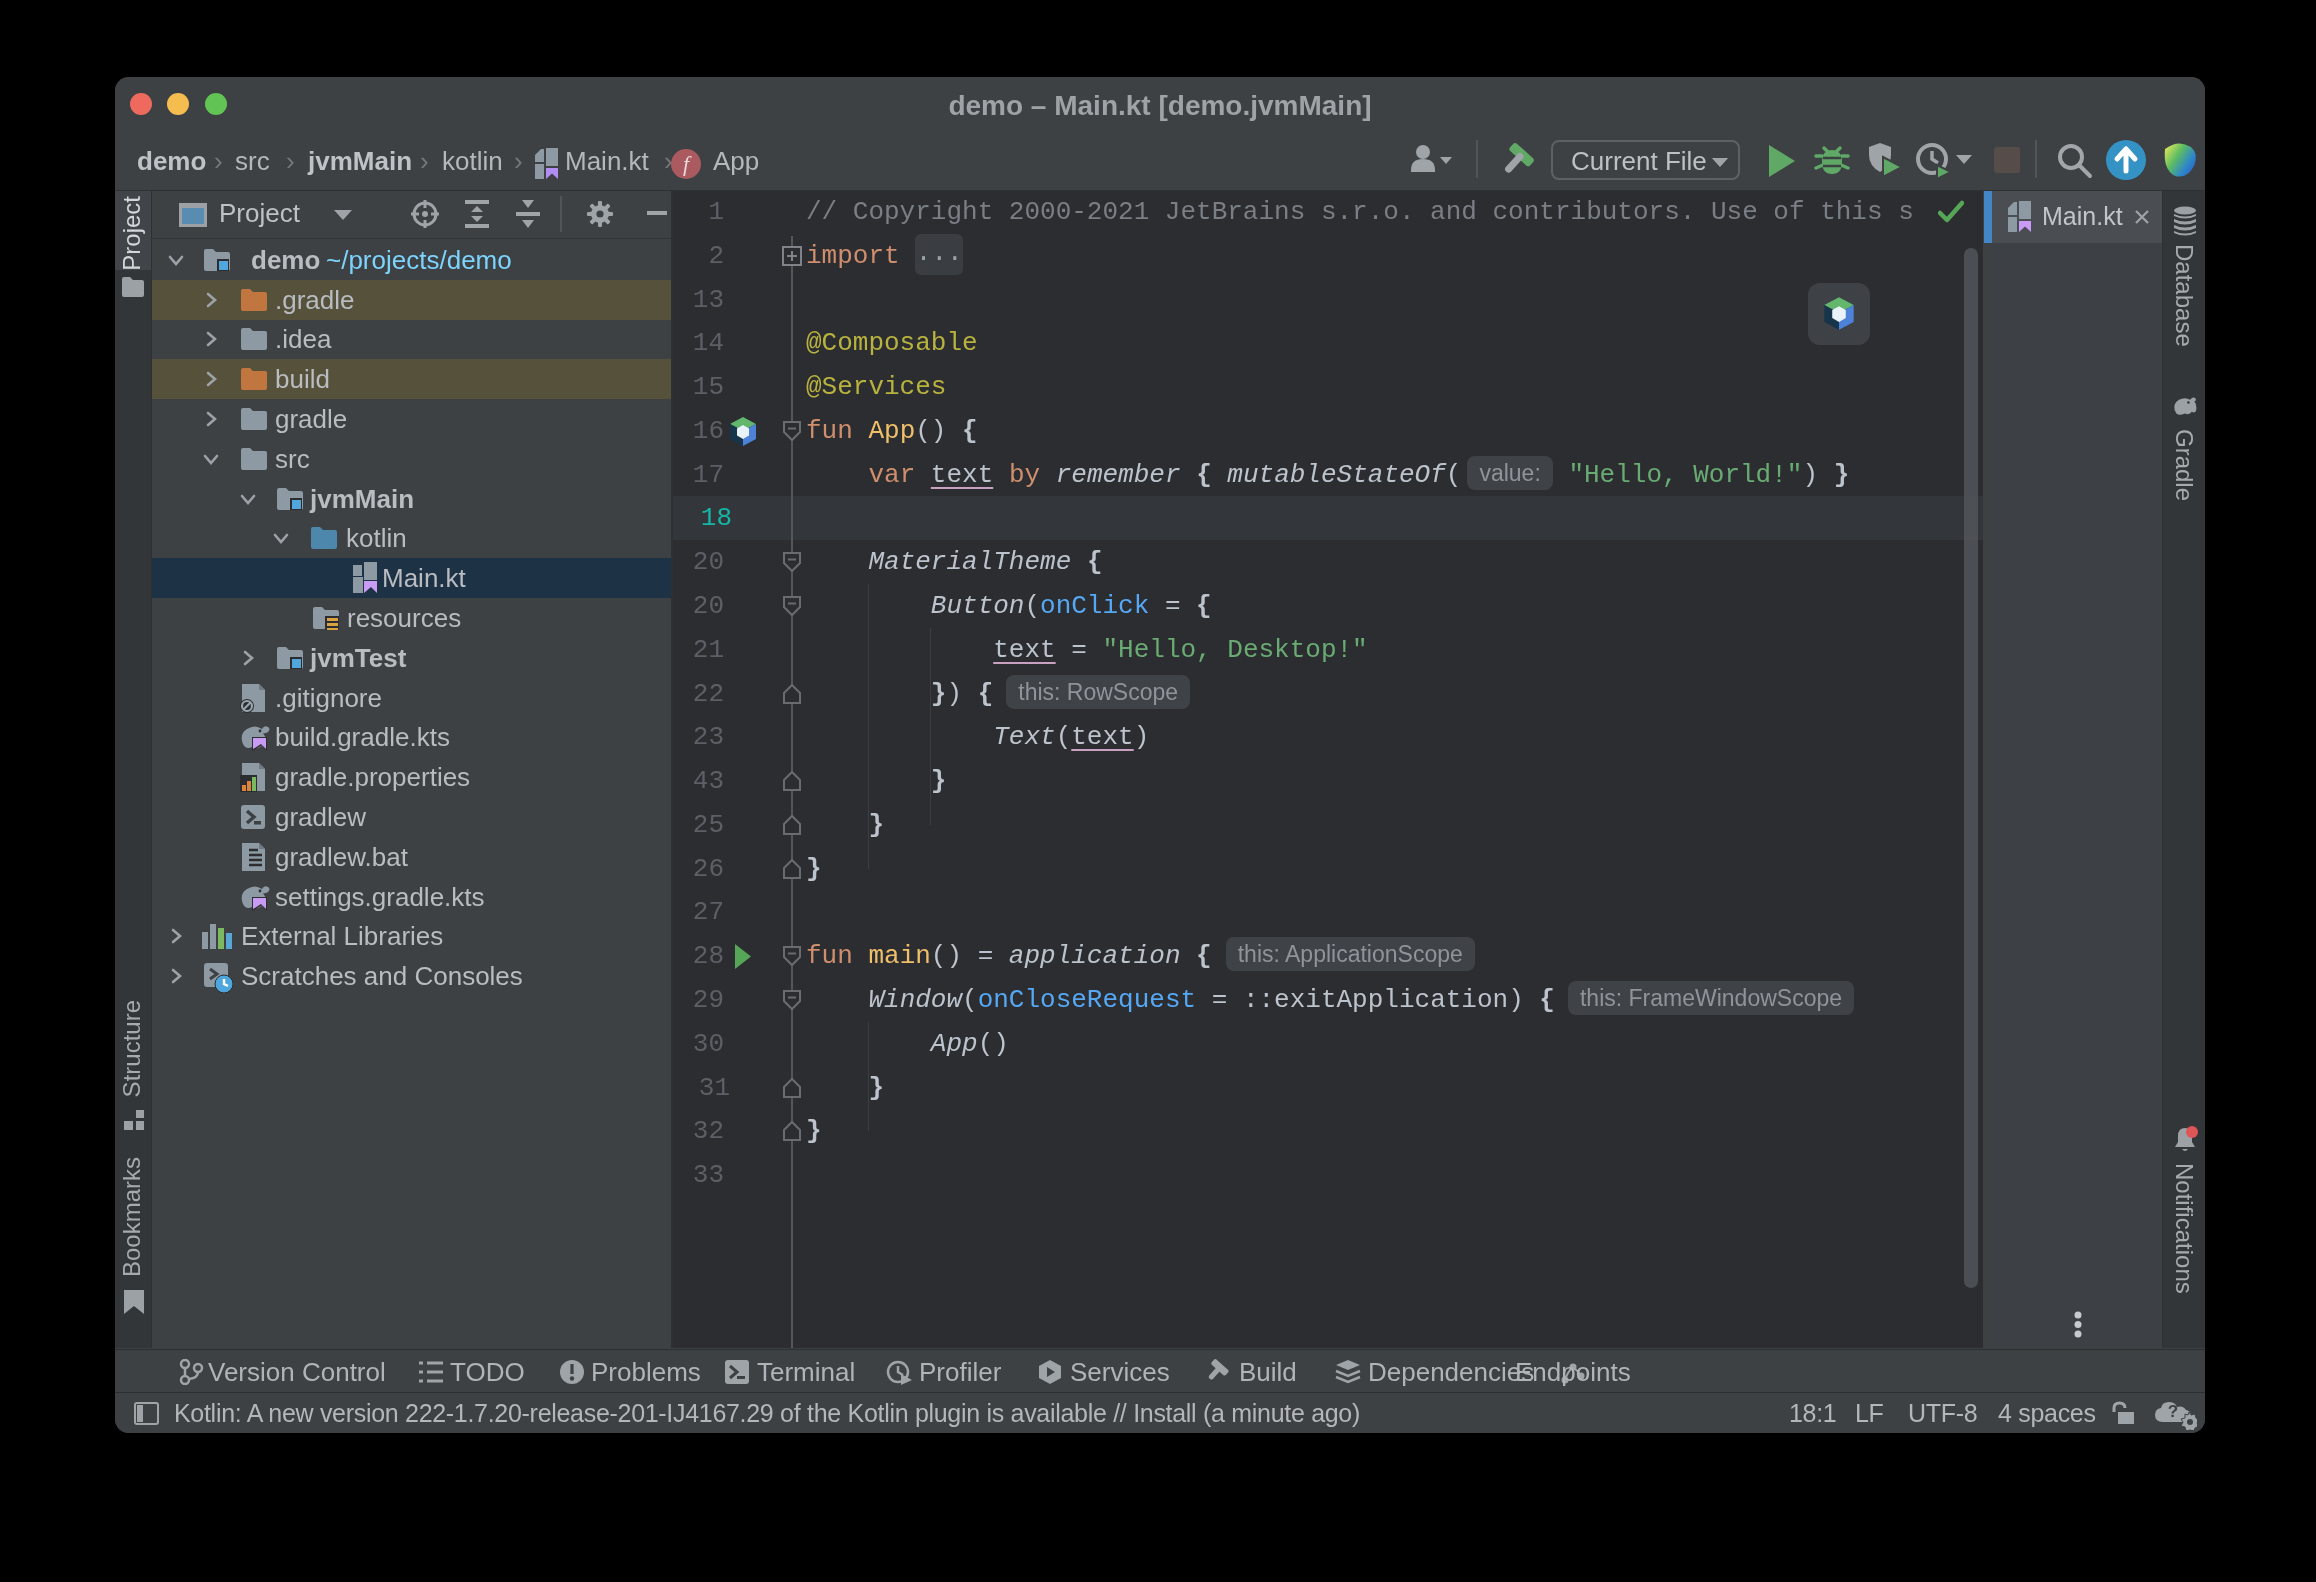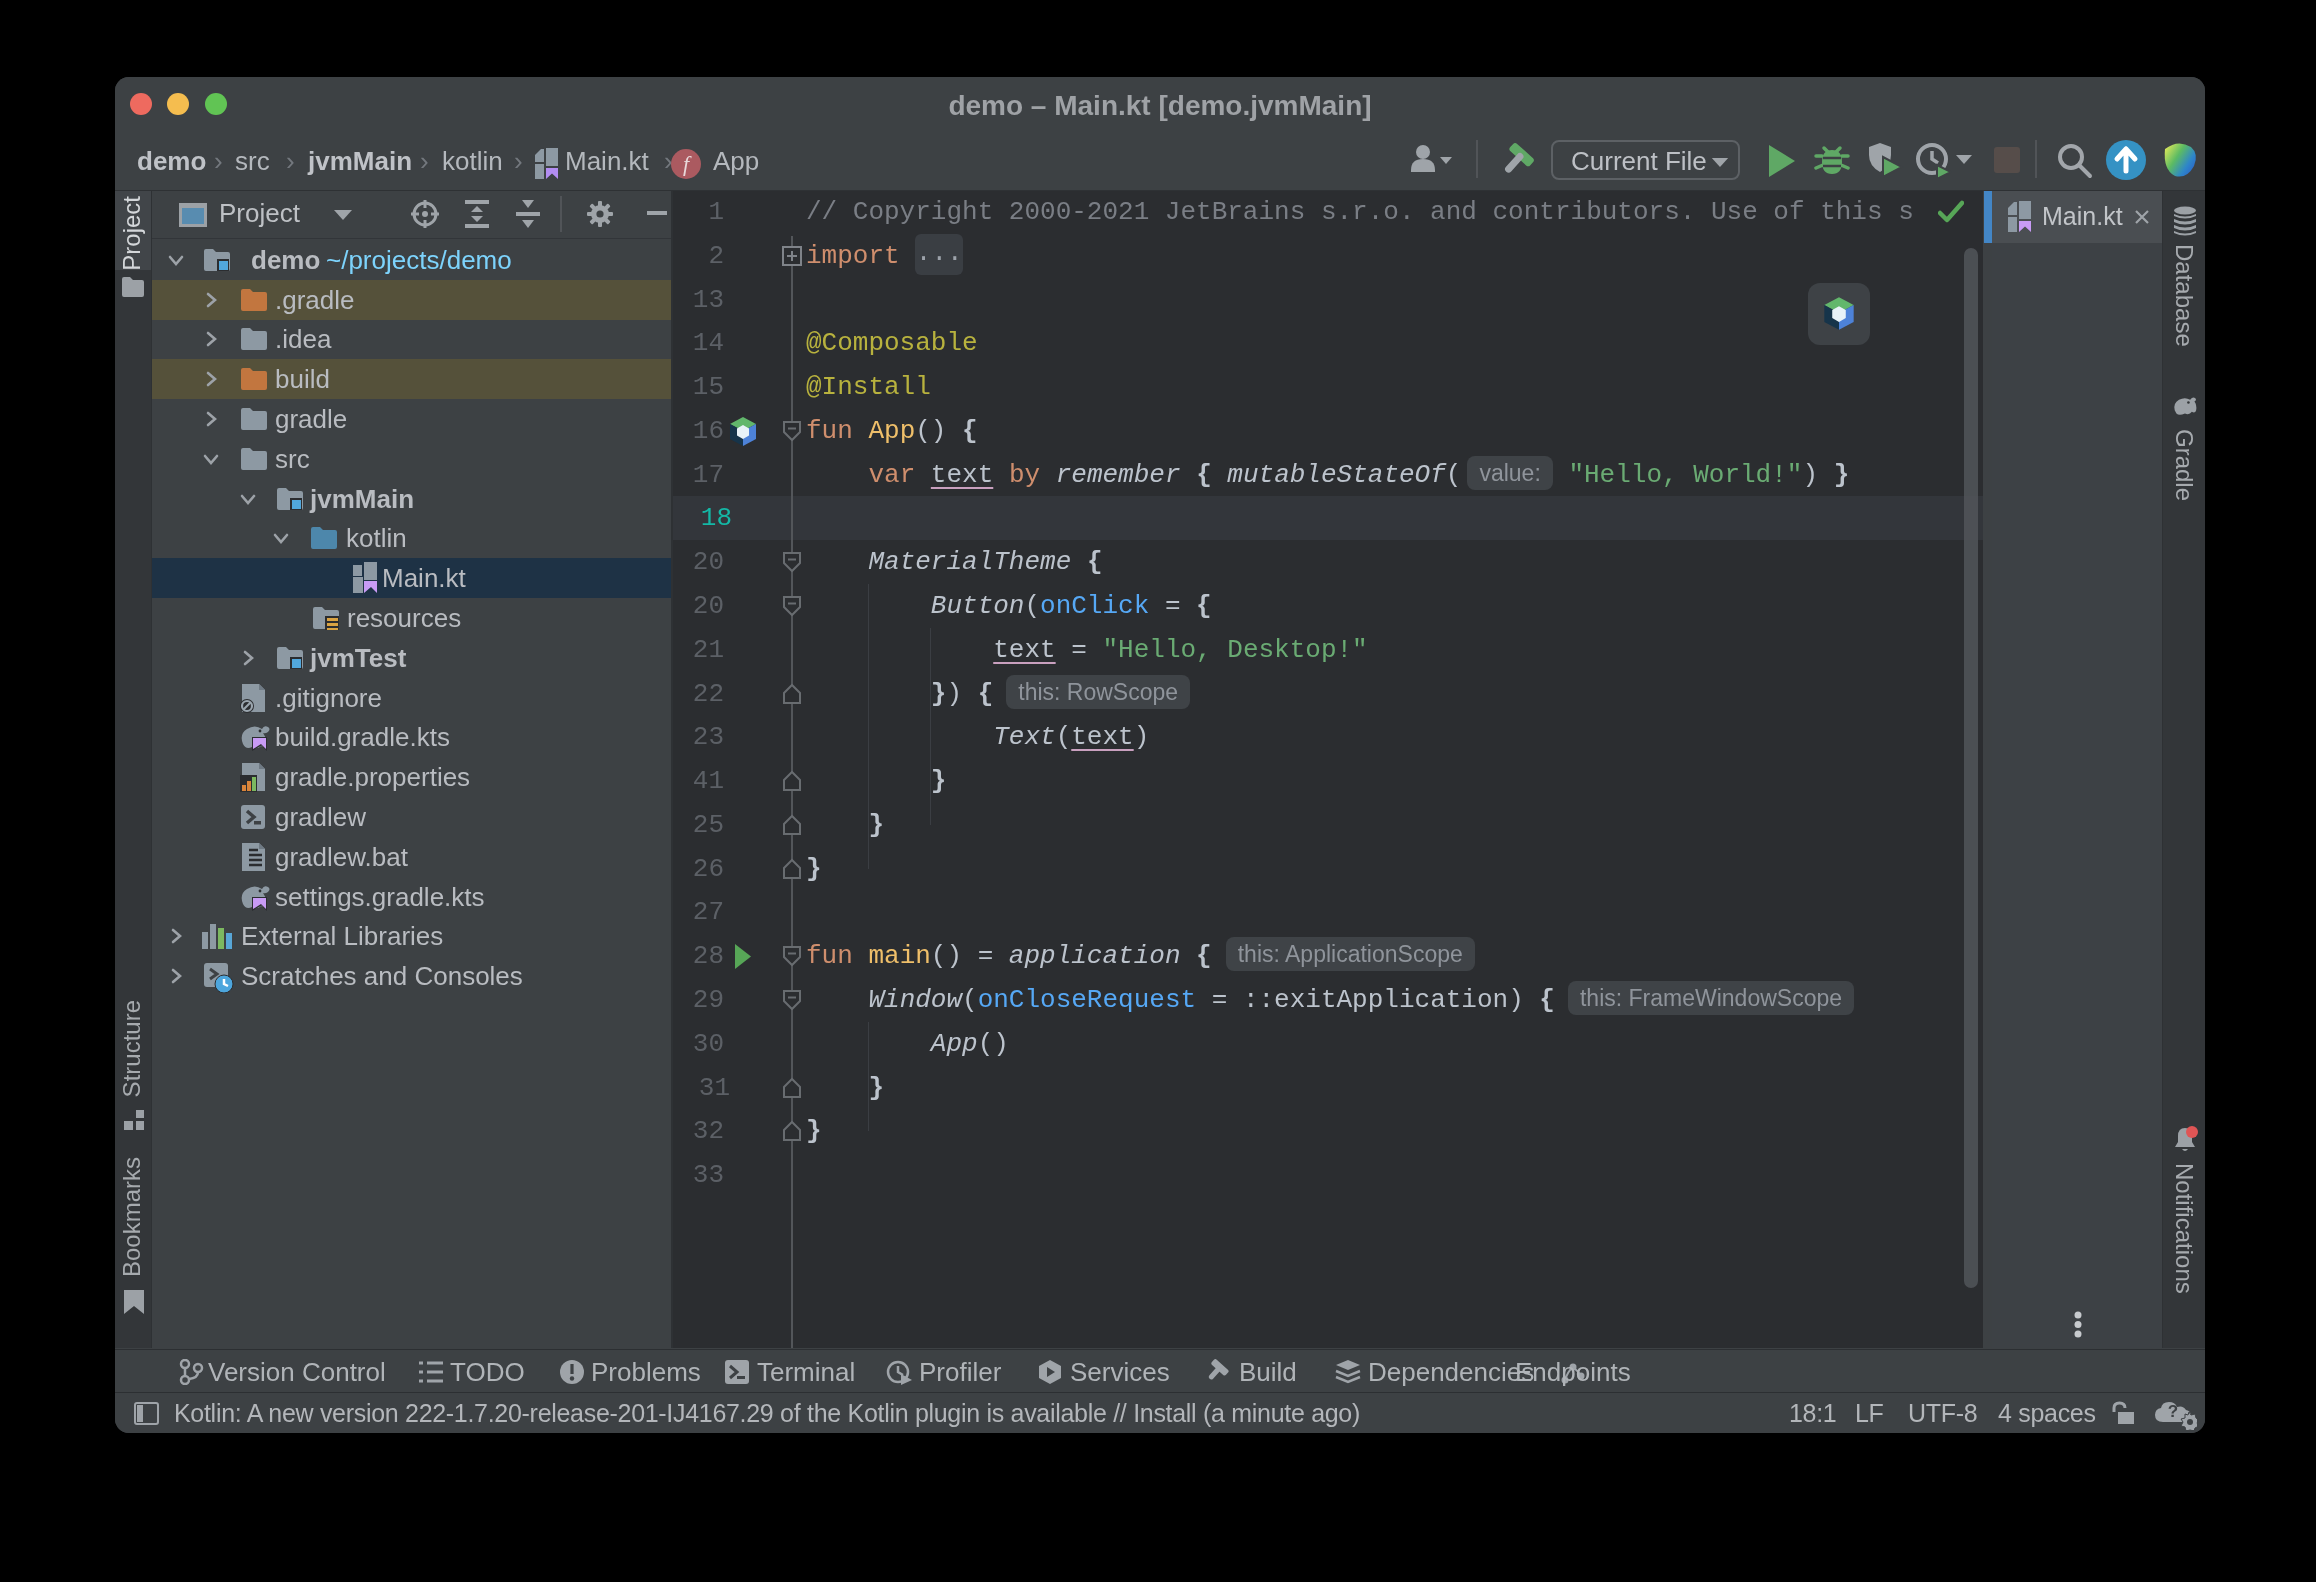--- a/index.html
+++ b/index.html
@@ -401,37 +401,37 @@
     <div class="abs" style="left:258px;top:438px;width:1px;height:197px;background:#3b3e43"></div>
     <div class="abs" style="left:196px;top:832px;width:1px;height:109px;background:#3b3e43"></div>
     <div class="lnum" style="left:0;top:0px">1</div>
     <div class="cline" style="top:0px;left:134px;width:1177px"><span class="cmt">// Copyright 2000-2021 JetBrains s.r.o. and contributors. Use of this s</span></div>
     <div class="lnum" style="left:0;top:44px">2</div>
     <div class="cline" style="top:44px;left:134px;width:1177px"><span class="kw">import</span> <span style="display:inline-block;background:#3a3e43;border-radius:6px;color:#9da3ab;width:48px;height:41px;line-height:38px;text-align:center;vertical-align:middle;position:relative;top:-2px">...</span></div>
     <div class="lnum" style="left:0;top:88px">13</div>
     <div class="lnum" style="left:0;top:131px">14</div>
     <div class="cline" style="top:131px;left:134px;width:1177px"><span class="ann">@Composable</span></div>
     <div class="lnum" style="left:0;top:175px">15</div>
-    <div class="cline" style="top:175px;left:134px;width:1177px"><span class="ann">@Install</span></div>
+    <div class="cline" style="top:175px;left:134px;width:1177px"><span class="ann">@Services</span></div>
     <div class="lnum" style="left:0;top:219px">16</div>
     <div class="cline" style="top:219px;left:134px;width:1177px"><span class="kw">fun</span> <span class="fn">App</span>() <span class="bb">{</span></div>
     <div class="lnum" style="left:0;top:263px">17</div>
     <div class="cline" style="top:263px;left:134px;width:1177px">    <span class="kw">var</span> <span class="un">text</span> <span class="kw">by</span> <span class="it">remember</span> <span class="bb">{</span> <span class="it">mutableStateOf</span>(<span class="chip" style="margin-left:6px">value:</span> <span class="str">"Hello, World!"</span>) <span class="bb">}</span></div>
     <div class="lnum" style="left:8px;top:306px;color:#14b8a6">18</div>
     <div class="lnum" style="left:0;top:350px">20</div>
     <div class="cline" style="top:350px;left:134px;width:1177px">    <span class="it">MaterialTheme</span> <span class="bb">{</span></div>
     <div class="lnum" style="left:0;top:394px">20</div>
     <div class="cline" style="top:394px;left:134px;width:1177px">        <span class="it">Button</span>(<span class="par">onClick</span> = <span class="bb">{</span></div>
     <div class="lnum" style="left:0;top:438px">21</div>
     <div class="cline" style="top:438px;left:134px;width:1177px">            <span class="un">text</span> = <span class="str">"Hello, Desktop!"</span></div>
     <div class="lnum" style="left:0;top:482px">22</div>
     <div class="cline" style="top:482px;left:134px;width:1177px">        <span class="bb">}</span>) <span class="bb">{</span><span class="chip" style="margin-left:13px">this: RowScope</span></div>
     <div class="lnum" style="left:0;top:525px">23</div>
     <div class="cline" style="top:525px;left:134px;width:1177px">            <span class="it">Text</span>(<span class="un">text</span>)</div>
-    <div class="lnum" style="left:0;top:569px">41</div>
+    <div class="lnum" style="left:0;top:569px">43</div>
     <div class="cline" style="top:569px;left:134px;width:1177px">        <span class="bb">}</span></div>
     <div class="lnum" style="left:0;top:613px">25</div>
     <div class="cline" style="top:613px;left:134px;width:1177px">    <span class="bb">}</span></div>
     <div class="lnum" style="left:0;top:657px">26</div>
     <div class="cline" style="top:657px;left:134px;width:1177px"><span class="bb">}</span></div>
     <div class="lnum" style="left:0;top:700px">27</div>
     <div class="lnum" style="left:0;top:744px">28</div>
     <div class="cline" style="top:744px;left:134px;width:1177px"><span class="kw">fun</span> <span class="fn">main</span>() = <span class="it">application</span> <span class="bb">{</span><span class="chip" style="margin-left:14px">this: ApplicationScope</span></div>
     <div class="lnum" style="left:0;top:788px">29</div>
     <div class="cline" style="top:788px;left:134px;width:1177px">    <span class="it">Window</span>(<span class="par">onCloseRequest</span> = ::exitApplication) <span class="bb">{</span><span class="chip" style="margin-left:13px">this: FrameWindowScope</span></div>

